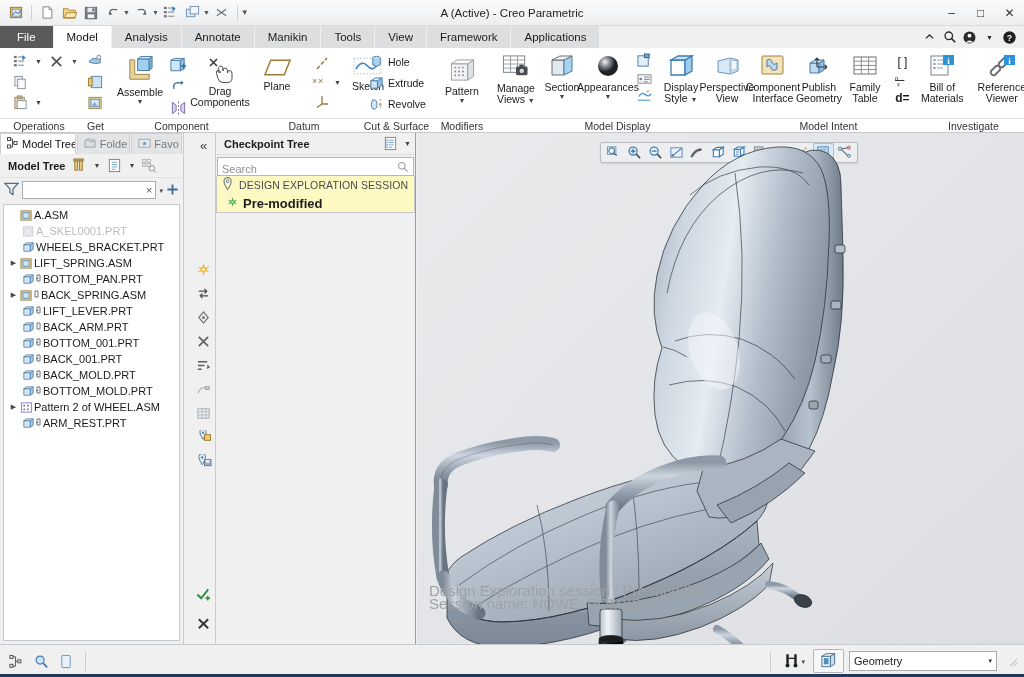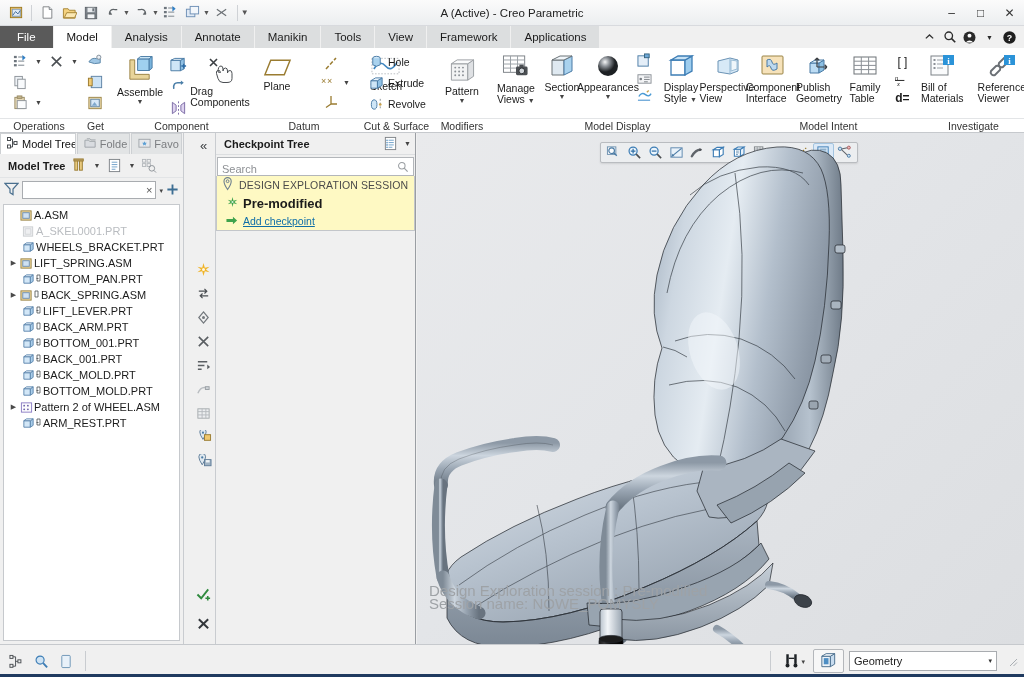--- a/index.html
+++ b/index.html
@@ -66,21 +66,21 @@
   .rgroup-body { flex:1; display:flex; align-items:flex-start; padding:3px 4px 0 4px; }
   .rgroup-label {
     height:15px; line-height:15px; text-align:center; font-size:10.5px; color:#333;
     border-top:1px solid #e3e5e7;
   }
   .rgroup-sep { width:1px; background:#e0e2e5; margin:4px 0 2px 0; }
   .rbig {
     width:auto; min-width:46px; display:flex; flex-direction:column; align-items:center;
     padding:2px 5px; border:1px solid transparent; border-radius:2px;
   }
-  .rbig-lbl { font-size:10.5px; line-height:11px; margin-top:2px; color:#1b1b1b; }
+  .rbig-lbl { font-size:10.5px; text-align:center; line-height:11px; margin-top:2px; color:#1b1b1b; }
   .rsmall {
     display:flex; align-items:center; gap:4px; height:20px; padding:0 4px;
     border:1px solid transparent; border-radius:2px; font-size:10.5px;
   }
   .rcol { display:flex; flex-direction:column; gap:1px; }
   .caret-d { font-size:7px; color:#444; line-height:7px; }
 
   
   .navpanel {
     position:absolute; left:0; top:133px; width:184px; bottom:33px;
@@ -438,21 +438,21 @@
             </svg>
           <span class="rbig-lbl" style="white-space:pre-line;">Drag
 Components</span>
         </div>
       </div>
       <div class="rgroup-label">Component</div>
     </div>
     <div class="rgroup-sep"></div>
 
     <div class="rgroup" style="width:108px;">
-      <div class="rgroup-body" style="align-items:flex-start; gap:13px;">
+      <div class="rgroup-body" style="align-items:flex-start; gap:4px;">
         <div class="rbig" style="padding-top:5px;">
           <svg width="29" height="22" viewBox="0 0 30 22">
               <path d="M8 3 L28 3 L22 18 L2 18 z" fill="none" stroke="#9a7c31" stroke-width="1.5"></path>
             </svg>
           <span class="rbig-lbl">Plane</span>
         </div>
         <div class="rcol" style="padding-top:3px; align-items:center;">
           <div class="rsmall" style="height:18px; justify-content:center;">
             <svg width="16" height="15" viewBox="0 0 16 15">
                 <path d="M3 13 L13 2" stroke="#9a7c31" stroke-width="1.5" stroke-dasharray="4 2"></path>
@@ -1102,28 +1102,20 @@
         <span>DESIGN EXPLORATION SESSION</span>
       </div>
       <div class="ck-row premod">
         <span style="margin-left:-14px;">
           <svg width="11" height="12" viewBox="0 0 12 12">
               <path d="M6 0.5 L7 4.6 L11.2 3.6 L8.2 6 L11.2 8.4 L7 7.4 L6 11.5 L5 7.4 L0.8 8.4 L3.8 6 L0.8 3.6 L5 4.6 z" fill="#3fa34d"></path>
               <circle cx="6" cy="6" r="1.2" fill="#d9f0dc"></circle>
             </svg>
         </span>
         <span>Pre-modified</span>
-      </div>
-      <div class="ck-row addck">
-        <span style="margin-left:-15px;">
-          <svg width="12" height="11" viewBox="0 0 13 11">
-              <path d="M0.5 4 h7 V1.5 L12 5.5 L7.5 9.5 V7 h-7 z" fill="#3fa34d"></path>
-            </svg>
-        </span>
-        <span class="ck-link">Add checkpoint</span>
       </div>
     </div>
     <div class="ck-fill"></div>
   </div>
 
   <div class="graphics">
 
     <div class="gtoolbar">
       <div class="gt-btn">
         <svg width="15" height="15" viewBox="0 0 16 16">

